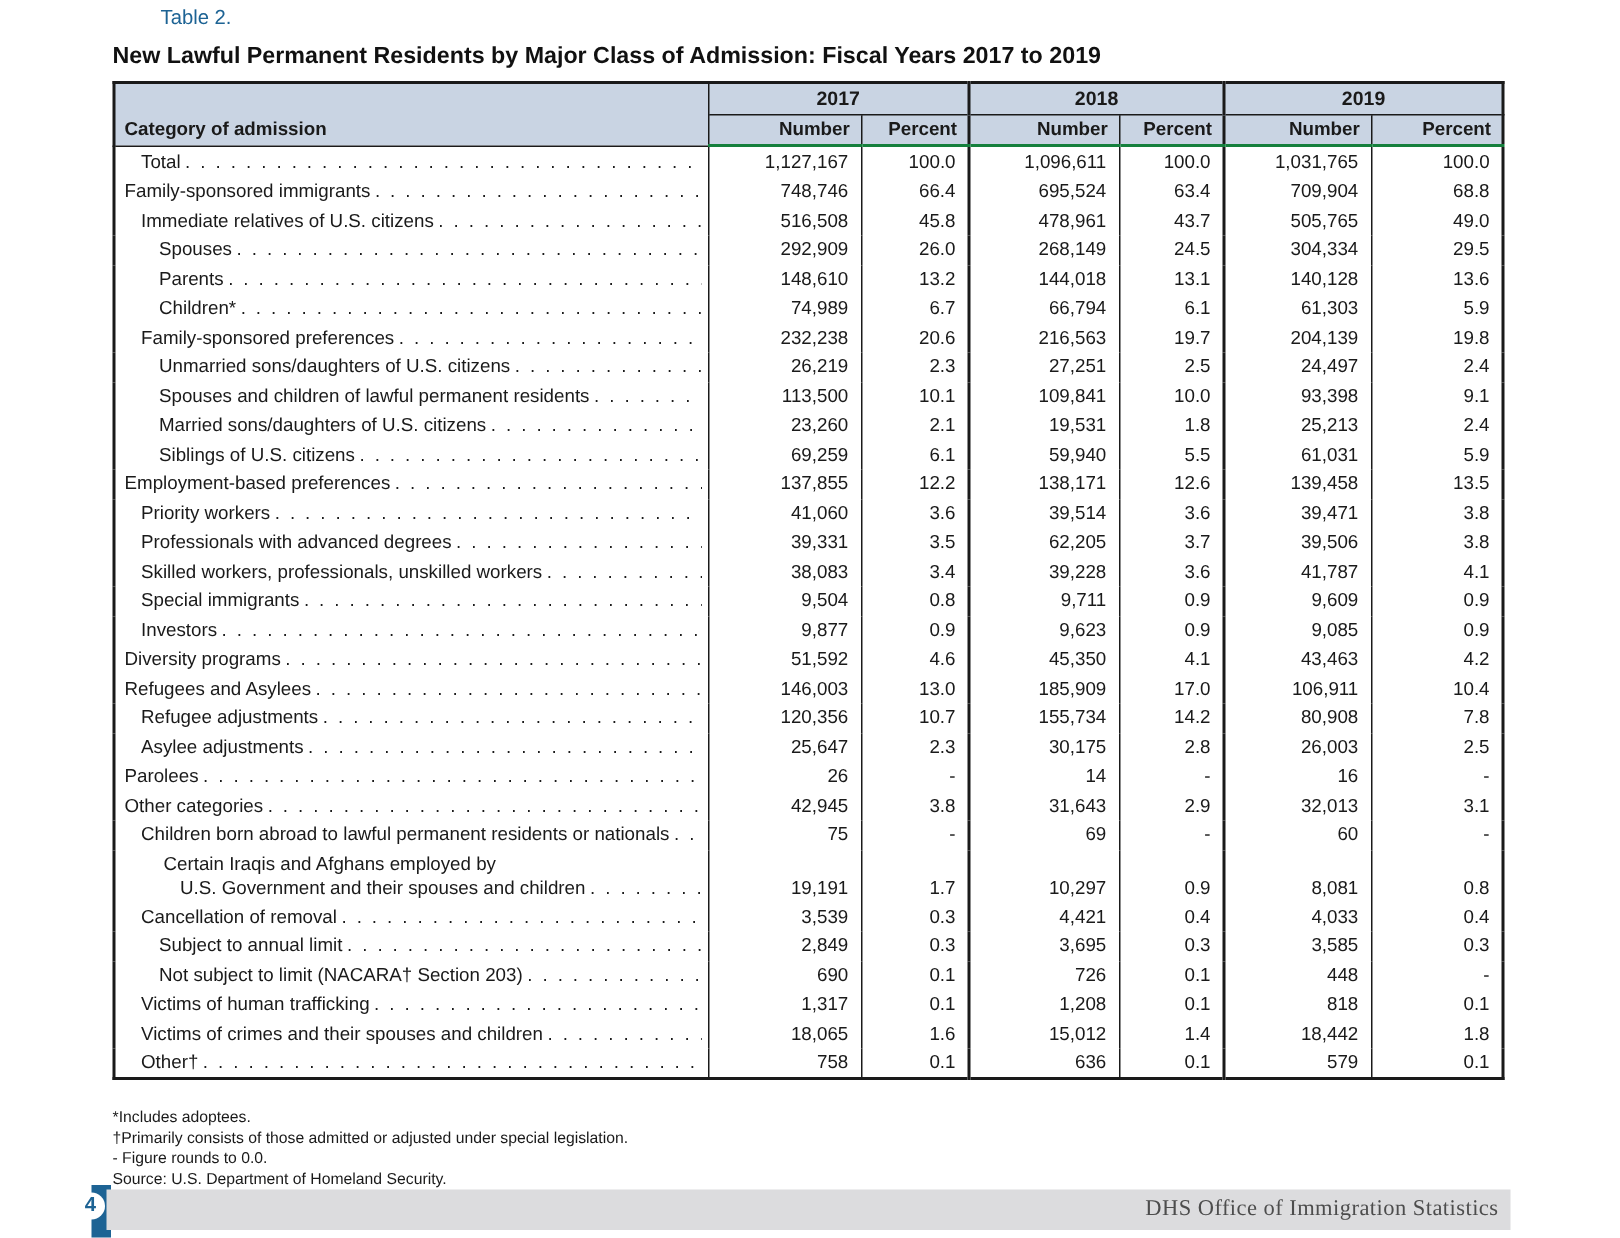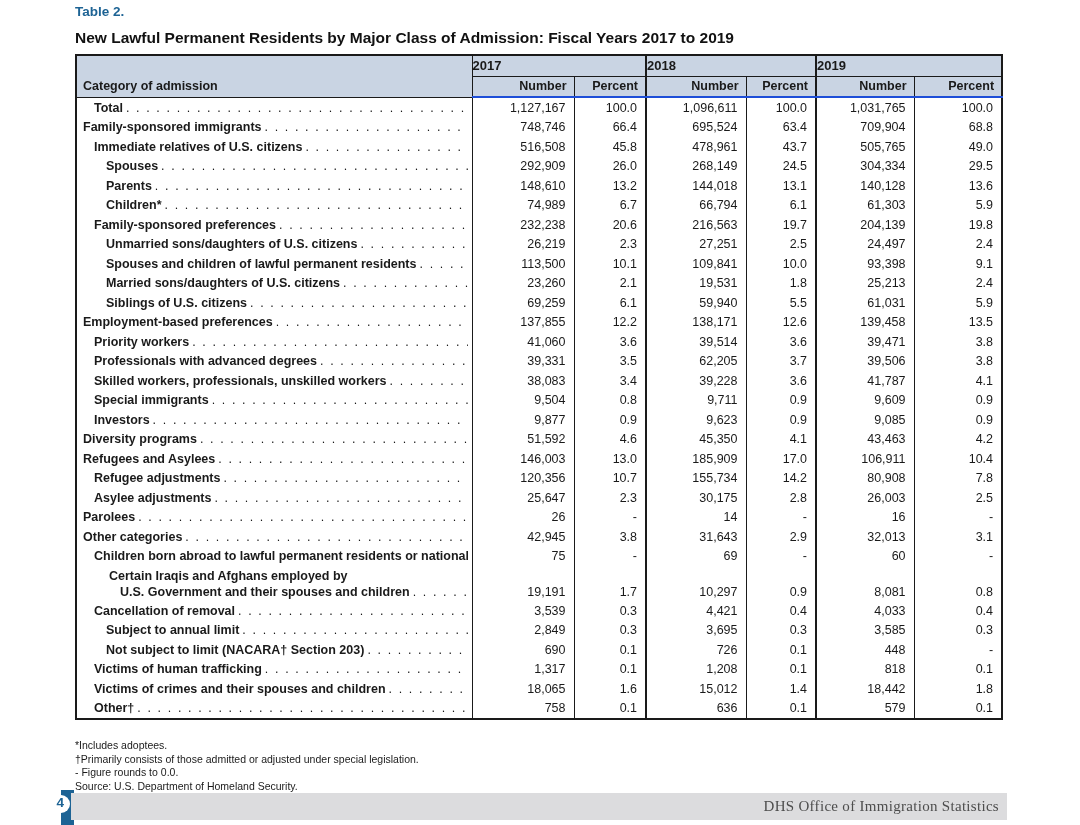--- a/index.html
+++ b/index.html
@@ -5,51 +5,51 @@
   * { margin:0; padding:0; box-sizing:border-box; }
   html,body { width:1080px; height:825px; }
   body {
     background:#ffffff;
     font-family:"Liberation Sans", sans-serif;
     color:#1a1a1a;
     position:relative;
     overflow:hidden;
   }
   .content { position:absolute; left:75px; top:4px; width:926px; }
-  .table-label { color:#1d6394; font-weight:bold; font-size:13.5px; margin-bottom:10px; }
+  .table-label { color:#1d6394; font-weight:normal; font-size:13.5px; margin-bottom:10px;margin-left:32px; }
   .doc-title  { color:#111; font-weight:bold; font-size:15.5px; margin-bottom:7px; }
 
   table { border-collapse:collapse; width:926px; table-layout:fixed; }
   th, td { font-size:12.5px; color:#1a1a1a; }
 
   
   thead th { background:#c9d4e3; font-weight:bold; }
   th.cat-h { text-align:left; vertical-align:bottom; padding:0 0 4px 6px; font-size:12.5px; }
-  th.year  { text-align:left; height:21px; font-size:13px; }
+  th.year  { text-align:center; height:21px; font-size:13px; }
   th.sub   { text-align:right; padding-right:7px; height:21px; font-size:12.5px; }
 
   
   table { border:2px solid #1a1a1a; }
   thead tr:first-child th { border-bottom:1px solid #1a1a1a; }
-  thead tr:last-child th  { border-bottom:2px solid #1d4ed8; }
+  thead tr:last-child th  { border-bottom:2px solid #15803d; }
   th.cat-h { border-right:1px solid #1a1a1a; border-bottom:2px solid #1a1a1a; }
   .v1 { border-left:1px solid #1a1a1a; }
   .v2 { border-left:2px solid #1a1a1a; }
 
   
   tbody td { height:19.5px; line-height:19px; vertical-align:middle; }
   td.num, td.pct { text-align:right; padding-right:8px; white-space:nowrap; }
   td.cat { padding-right:4px; overflow:hidden; }
   tr.two-line td { vertical-align:bottom; }
   tr.two-line td.cat { padding-top:1px; padding-bottom:2px;padding-left:15px; }
   tr.two-line .catline { line-height:16px; height:16px; }
   tbody tr:first-child td { padding-top:1px; }
 
   .catline { display:flex; align-items:baseline; overflow:hidden; white-space:nowrap; }
-  .lbl { white-space:nowrap;font-weight:bold; }
+  .lbl { white-space:nowrap; }
   .leader { flex:1 1 auto; min-width:0; overflow:hidden; white-space:nowrap; margin-left:3px; }
   .leader::after {
     content:". . . . . . . . . . . . . . . . . . . . . . . . . . . . . . . . . . . . . . . . . . . . . . . . . . . . . . . . . . . . . . . . . . . . . . . . . . . .";
     letter-spacing:1.6px;
   }
   .indent0 .catline { padding-left:6px; }
   .indent1 .catline { padding-left:17px; }
   .indent2 .catline { padding-left:29px; }
   .catline.subline { margin-left:11px; }
 

